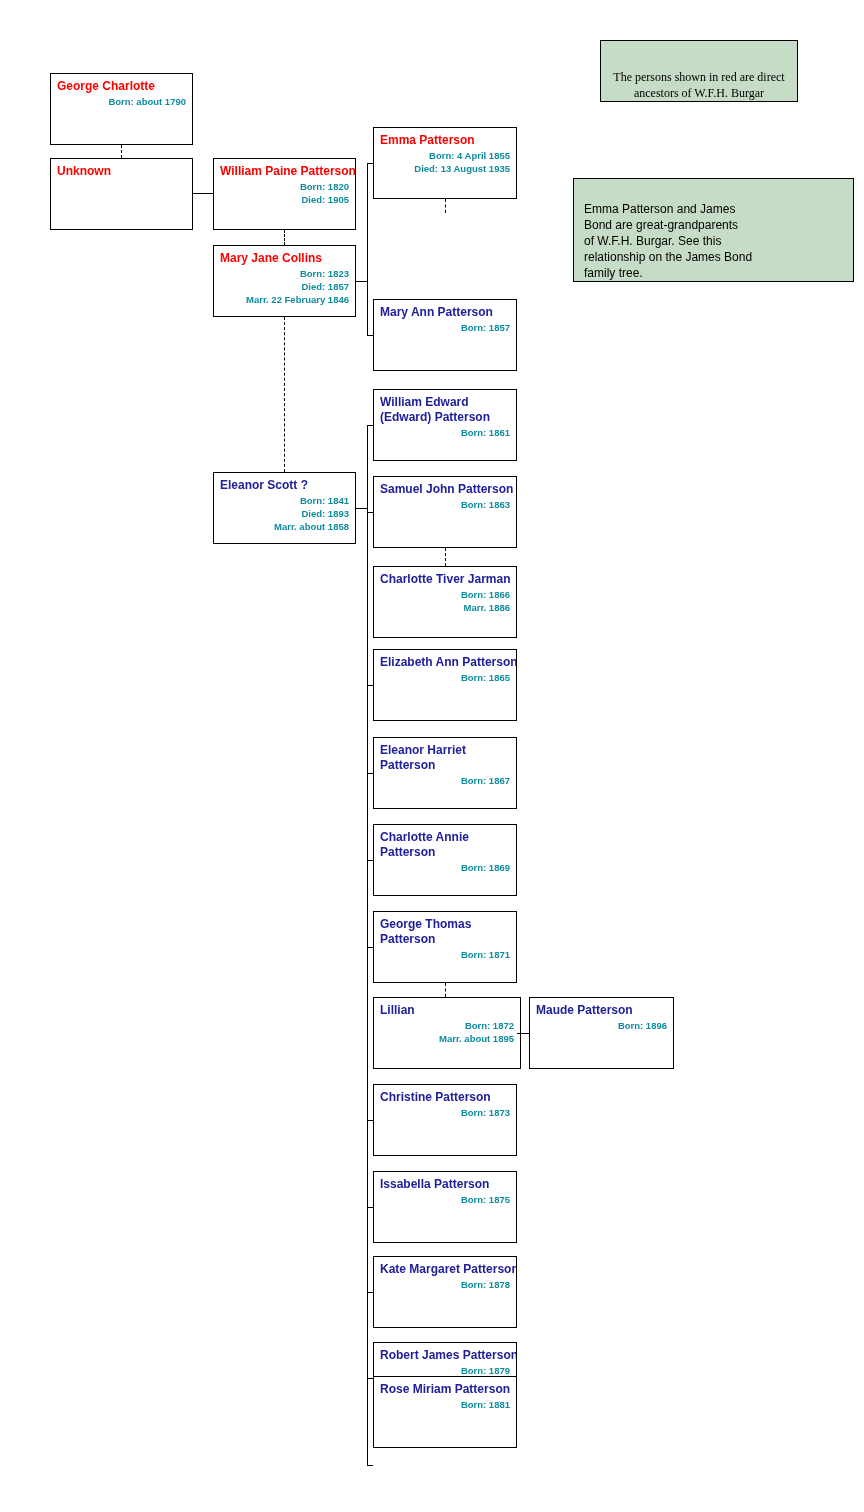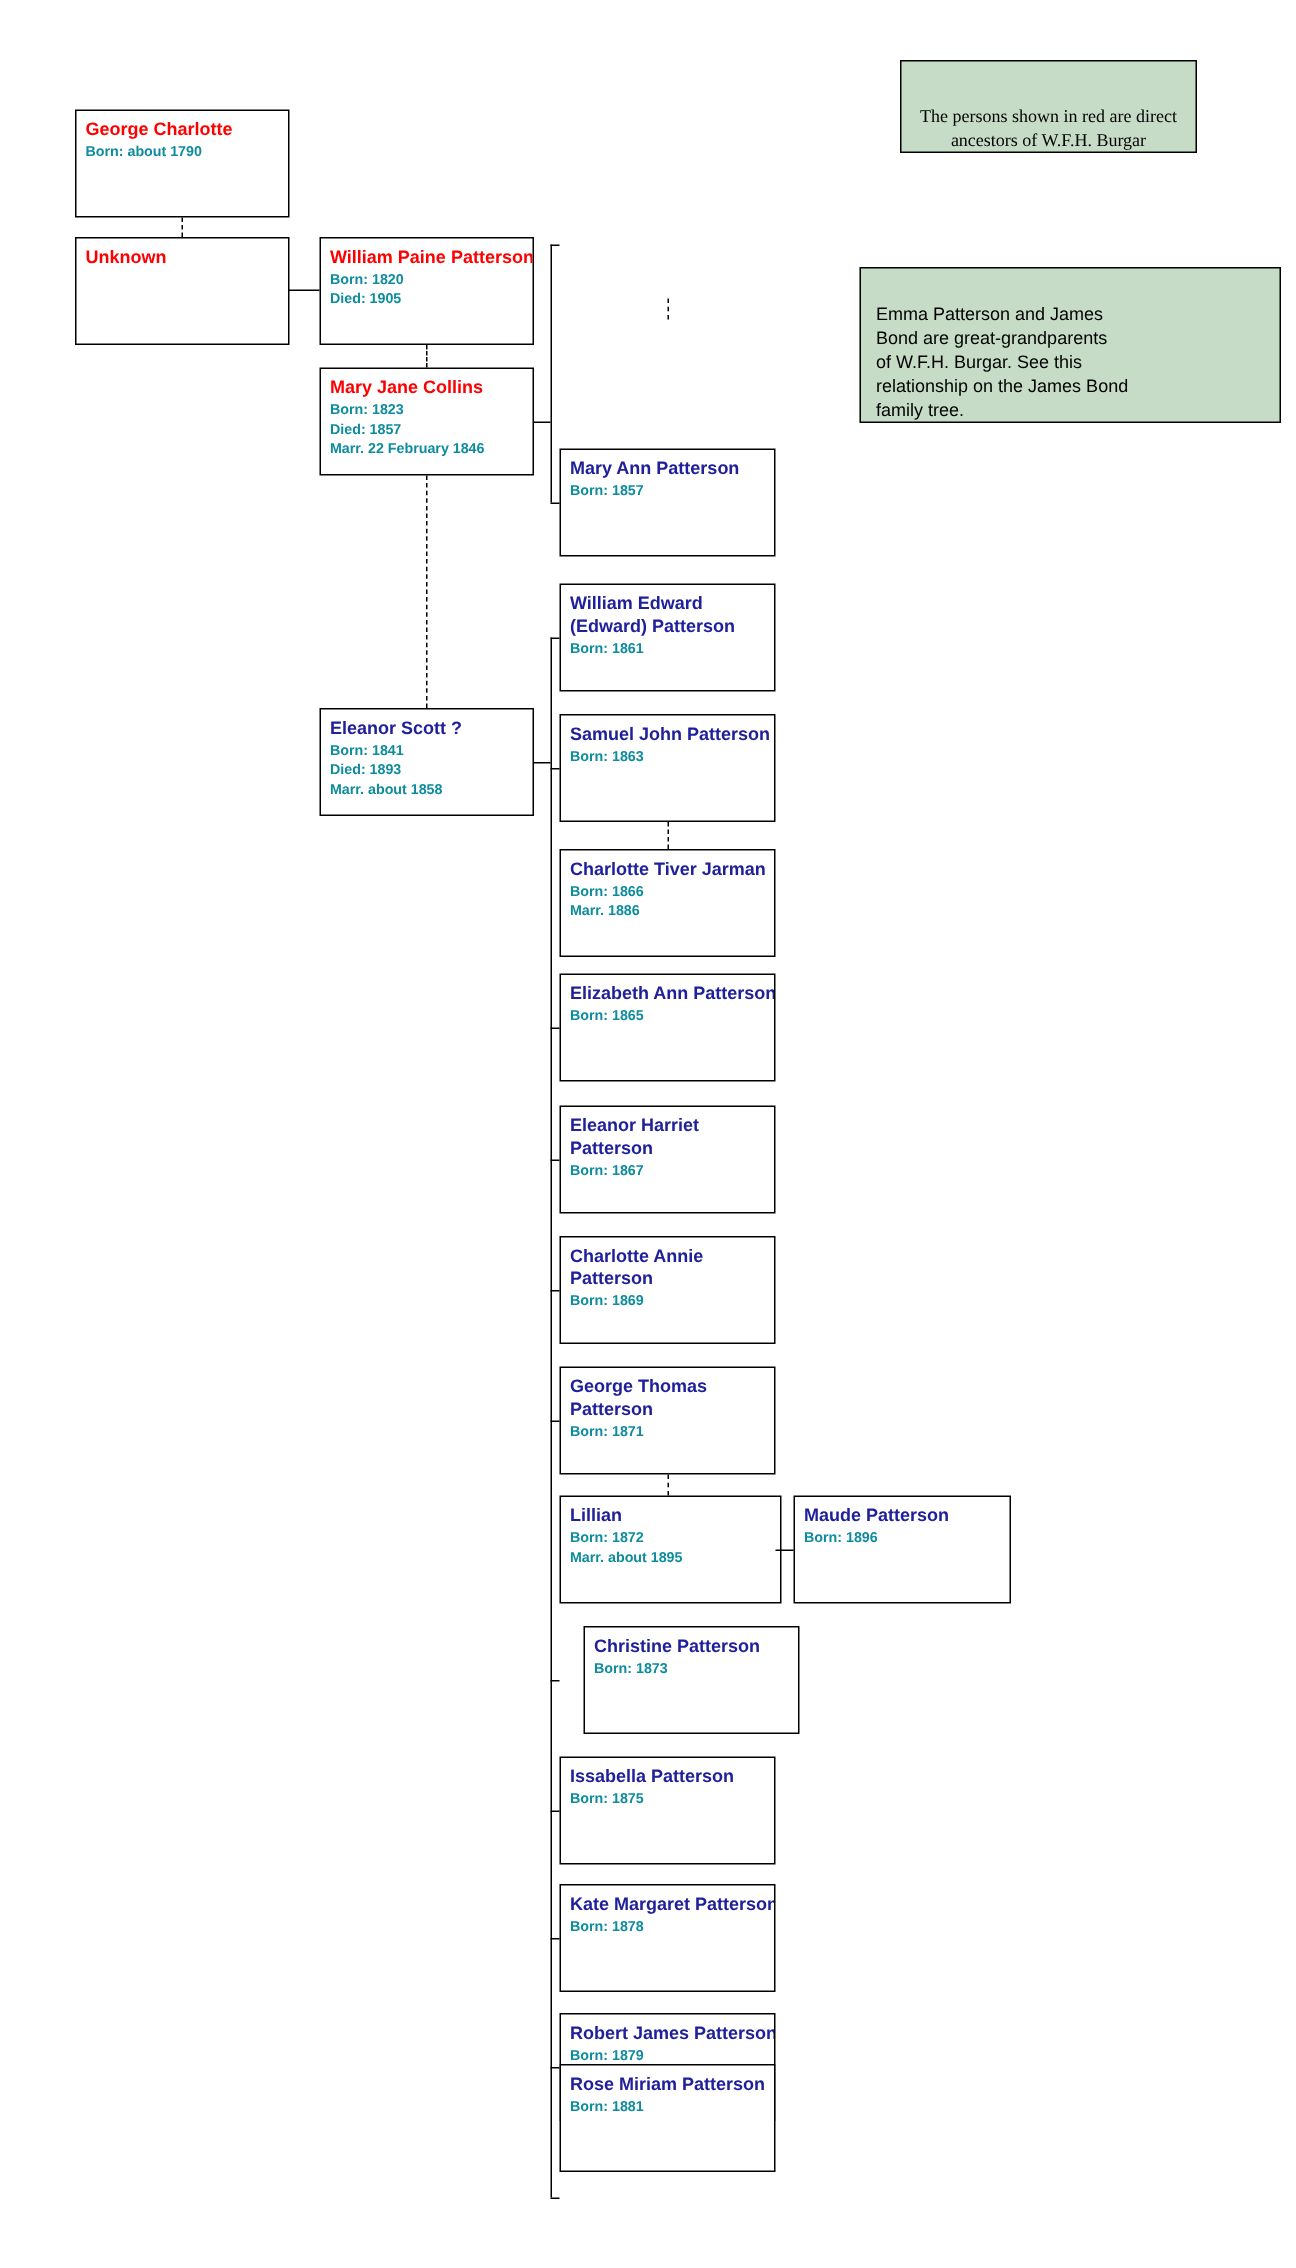--- a/index.html
+++ b/index.html
@@ -27,20 +27,21 @@
   }
   .pname.direct{color:var(--red,#ff0000);}
   .pname.relative{color:var(--navy,#20209a);}
   .pline{
     margin:0 6px;
     font-size:9.5px;
     font-weight:bold;
     line-height:13px;
     color:var(--detail,#0d8c9e);
     white-space:pre;
+    text-align:right;
   }
   .legend{
     position:absolute;
     box-sizing:border-box;
     border:1px solid var(--line,#000);
     background:var(--legendbg,#c6dcc6);
     color:#000;
     white-space:pre-line;
   }
   #legend-top{
@@ -95,20 +96,25 @@
     <div class="pline">Marr. 22 February 1846</div>
   </div>
 
   <div class="person" style="left:213px;top:472px;width:143px;height:72px">
     <div class="pname relative">Eleanor Scott ?</div>
     <div class="pline">Born: 1841</div>
     <div class="pline">Died: 1893</div>
     <div class="pline">Marr. about 1858</div>
   </div>
 
+  <div class="person" style="left:373px;top:127px;width:144px;height:72px">
+    <div class="pname direct">Emma Patterson</div>
+    <div class="pline">Born: 4 April 1855</div>
+    <div class="pline">Died: 13 August 1935</div>
+  </div>
 
 
   <div class="person" style="left:373px;top:299px;width:144px;height:72px">
     <div class="pname relative">Mary Ann Patterson</div>
     <div class="pline">Born: 1857</div>
   </div>
 
   <div class="person" style="left:373px;top:389px;width:144px;height:72px">
     <div class="pname relative">William Edward
 (Edward) Patterson</div>
@@ -153,21 +159,21 @@
     <div class="pname relative">Lillian</div>
     <div class="pline">Born: 1872</div>
     <div class="pline">Marr. about 1895</div>
   </div>
 
   <div class="person" style="left:529px;top:997px;width:145px;height:72px">
     <div class="pname relative">Maude Patterson</div>
     <div class="pline">Born: 1896</div>
   </div>
 
-  <div class="person" style="left:389px;top:1084px;width:144px;height:72px">
+  <div class="person" style="left:373px;top:1084px;width:144px;height:72px">
     <div class="pname relative">Christine Patterson</div>
     <div class="pline">Born: 1873</div>
   </div>
 
   <div class="person" style="left:373px;top:1171px;width:144px;height:72px">
     <div class="pname relative">Issabella Patterson</div>
     <div class="pline">Born: 1875</div>
   </div>
 
   <div class="person" style="left:373px;top:1256px;width:144px;height:72px">

